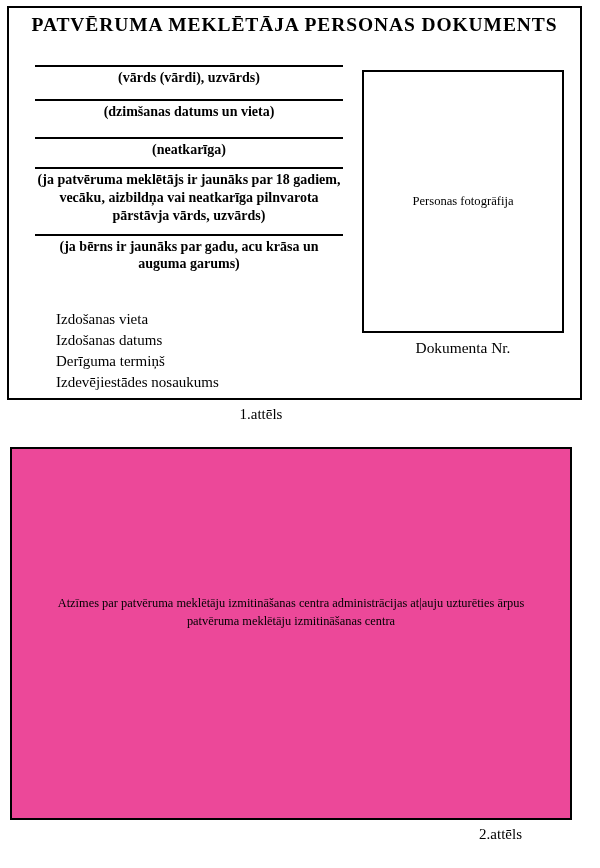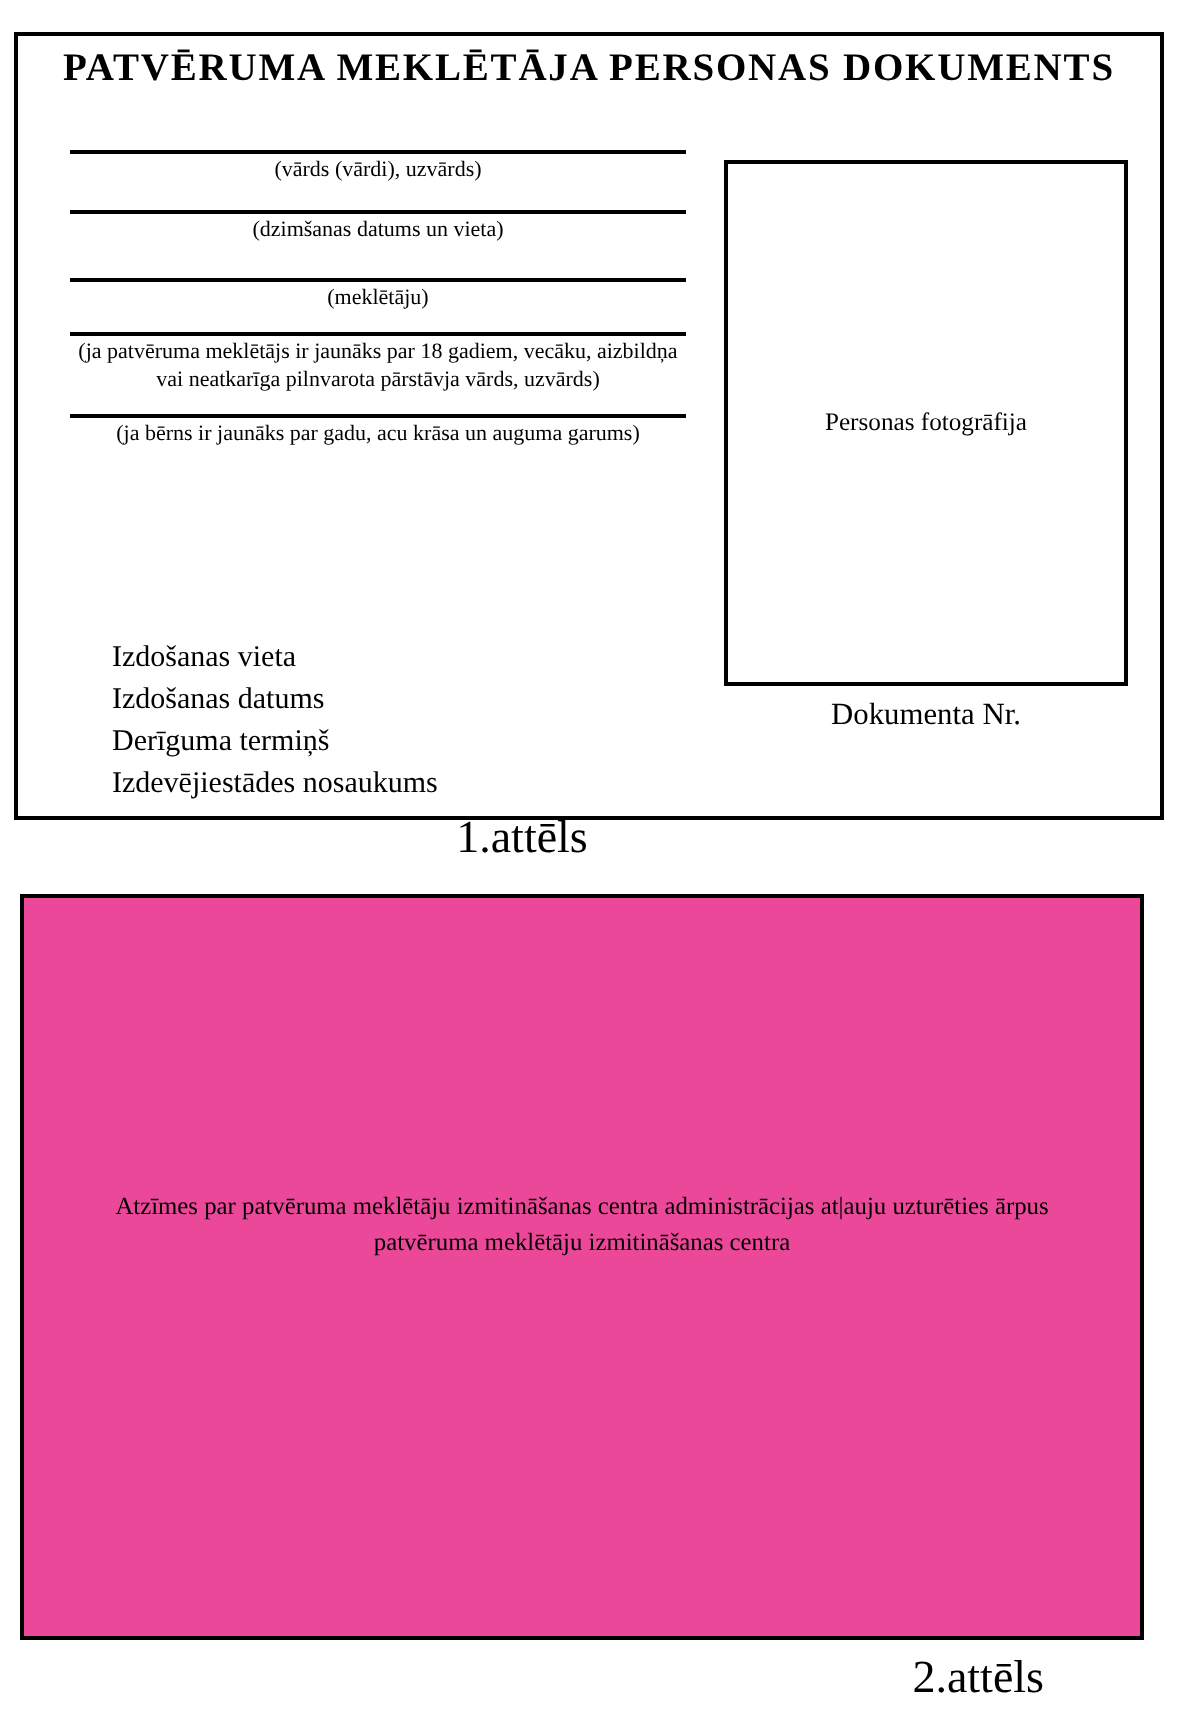--- a/index.html
+++ b/index.html
@@ -13,21 +13,21 @@
     position: relative;
     font-family: "Liberation Serif", "DejaVu Serif", serif;
     color: #000000;
     overflow: hidden;
   }
 
   
   #figure1-frame {
     position: absolute;
     left: 7px;
-    top: 16px;
+    top: 6px;
     width: 575px;
     height: 394px;
     border: 2px solid #000;
     box-sizing: border-box;
     background: #fff;
   }
 
   #doc-title {
     position: absolute;
     left: 0;
@@ -48,23 +48,24 @@
     top: 57px;
     width: 308px;
   }
 
   .field-group {
     border-top: 2px solid #000;
     padding-top: 2px;
     text-align: center;
   }
   .field-label {
-    font-size: 11px;
+    font-size: 14px;
     line-height: 1.27;
     display: block;
+    font-weight: bold;
   }
   .field-gap-sm { height: 12px; }
   .field-gap-md { height: 16px; }
   .field-gap-lg { height: 9px; }
 
   
   #issue-list {
     position: absolute;
     left: 19px;
     top: 301px;
@@ -103,21 +104,21 @@
     text-align: center;
     font-size: 15.4px;
   }
 
   
   .figure-caption {
     position: absolute;
     width: 522px;
     left: 0;
     text-align: center;
-    font-size: 23px;
+    font-size: 15px;
   }
   #caption-1 { top: 406px; }
   #caption-2 { top: 826px; text-align: right; }
 
   
   #figure2-frame {
     position: absolute;
     left: 10px;
     top: 447px;
     width: 562px;
@@ -151,21 +152,21 @@
       <span class="field-label">(vārds (vārdi), uzvārds)</span>
     </div>
     <div class="field-gap-sm"></div>
 
     <div class="field-group">
       <span class="field-label">(dzimšanas datums un vieta)</span>
     </div>
     <div class="field-gap-md"></div>
 
     <div class="field-group">
-      <span class="field-label">(meklētāju)</span>
+      <span class="field-label">(neatkarīga)</span>
     </div>
     <div class="field-gap-lg"></div>
 
     <div class="field-group">
       <span class="field-label">(ja patvēruma meklētājs ir jaunāks par 18 gadiem, vecāku, aizbildņa vai neatkarīga pilnvarota pārstāvja vārds, uzvārds)</span>
     </div>
     <div class="field-gap-lg"></div>
 
     <div class="field-group">
       <span class="field-label">(ja bērns ir jaunāks par gadu, acu krāsa un auguma garums)</span>

